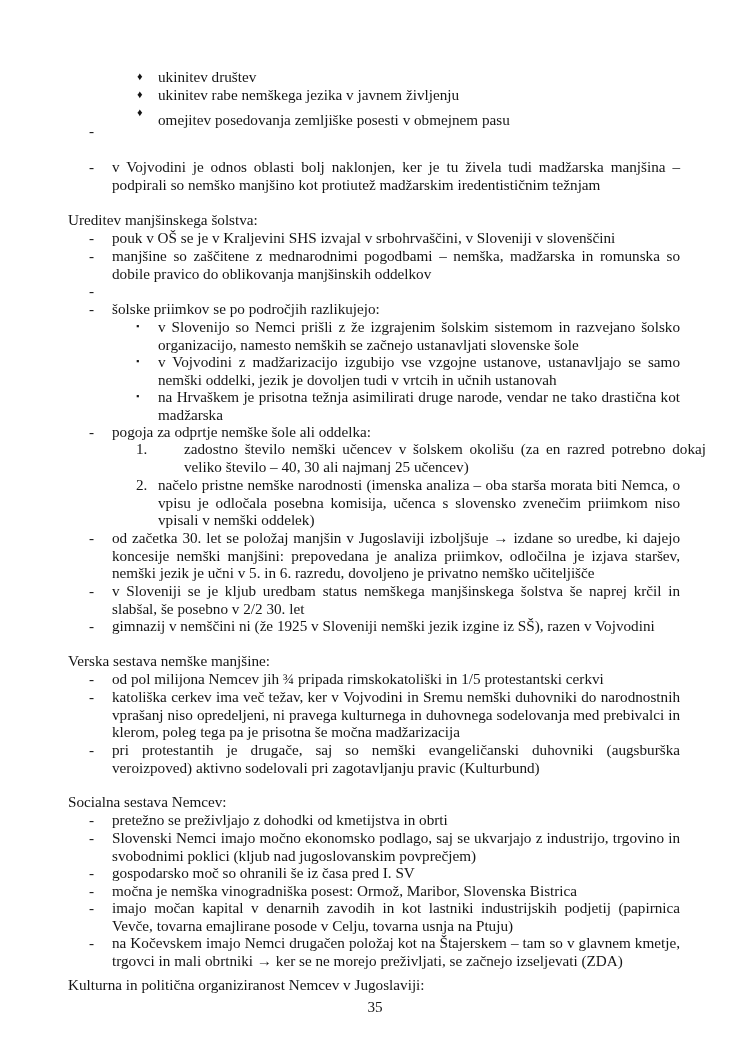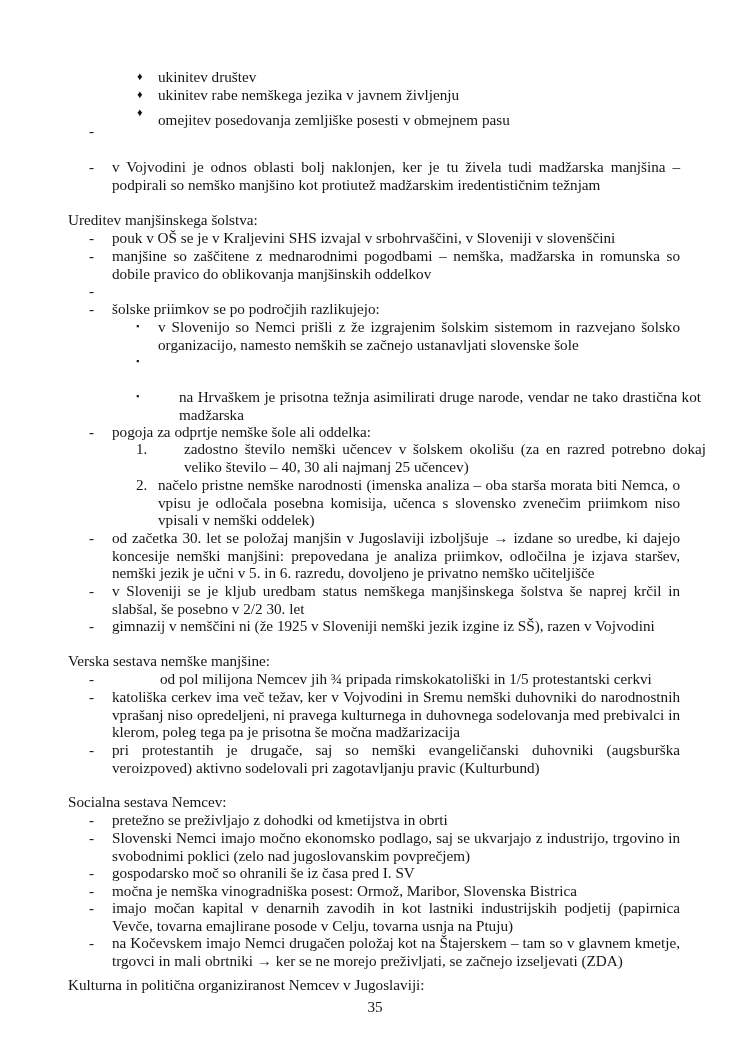--- a/index.html
+++ b/index.html
@@ -38,53 +38,54 @@
   <div class="line-block" style="left:112px; top:247px; width:568px;">manjšine so zaščitene z mednarodnimi pogodbami – nemška, madžarska in romunska so dobile pravico do oblikovanja manjšinskih oddelkov</div>
 
   <span class="marker" style="left:89px; top:282px;">-</span>
 
   <span class="marker" style="left:89px; top:300px;">-</span>
   <div class="line-block" style="left:112px; top:300px; width:568px;">šolske priimkov se po področjih razlikujejo:</div>
 
   <span class="marker square" style="left:136px; top:318px;">▪</span>
   <div class="line-block" style="left:158px; top:318px; width:522px;">v Slovenijo so Nemci prišli z že izgrajenim šolskim sistemom in razvejano šolsko organizacijo, namesto nemških se začnejo ustanavljati slovenske šole</div>
   <span class="marker square" style="left:136px; top:353px;">▪</span>
+  <div class="line-block" style="left:158px; top:353px; width:522px;">v Vojvodini z madžarizacijo izgubijo vse vzgojne ustanove, ustanavljajo se samo nemški oddelki, jezik je dovoljen tudi v vrtcih in učnih ustanovah</div>
   <span class="marker square" style="left:136px; top:388px;">▪</span>
-  <div class="line-block" style="left:158px; top:388px; width:522px;margin-left:21px;">na Hrvaškem je prisotna težnja asimilirati druge narode, vendar ne tako drastična kot madžarska</div>
+  <div class="line-block" style="left:158px; top:388px; width:522px;">na Hrvaškem je prisotna težnja asimilirati druge narode, vendar ne tako drastična kot madžarska</div>
 
   <span class="marker" style="left:89px; top:423px;">-</span>
   <div class="line-block" style="left:112px; top:423px; width:568px;">pogoja za odprtje nemške šole ali oddelka:</div>
 
   <span class="marker" style="left:136px; top:440px;">1.</span>
   <div class="line-block" style="left:158px; top:440px; width:522px;margin-left:26px;">zadostno število nemški učencev v šolskem okolišu (za en razred potrebno dokaj veliko število – 40, 30 ali najmanj 25 učencev)</div>
   <span class="marker" style="left:136px; top:476px;">2.</span>
   <div class="line-block" style="left:158px; top:476px; width:522px;">načelo pristne nemške narodnosti (imenska analiza – oba starša morata biti Nemca, o vpisu je odločala posebna komisija, učenca s slovensko zvenečim priimkom niso vpisali v nemški oddelek)</div>
 
   <span class="marker" style="left:89px; top:529px;">-</span>
   <div class="line-block" style="left:112px; top:529px; width:568px;">od začetka 30. let se položaj manjšin v Jugoslaviji izboljšuje → izdane so uredbe, ki dajejo koncesije nemški manjšini: prepovedana je analiza priimkov, odločilna je izjava staršev, nemški jezik je učni v 5. in 6. razredu, dovoljeno je privatno nemško učiteljišče</div>
 
   <span class="marker" style="left:89px; top:582px;">-</span>
   <div class="line-block" style="left:112px; top:582px; width:568px;">v Sloveniji se je kljub uredbam status nemškega manjšinskega šolstva še naprej krčil in slabšal, še posebno v 2/2 30. let</div>
 
   <span class="marker" style="left:89px; top:617px;">-</span>
   <div class="line-block" style="left:112px; top:617px; width:568px;">gimnazij v nemščini ni (že 1925 v Sloveniji nemški jezik izgine iz SŠ), razen v Vojvodini</div>
 
   <div class="heading" style="top:652px;">Verska sestava nemške manjšine:</div>
   <span class="marker" style="left:89px; top:670px;">-</span>
-  <div class="line-block" style="left:112px; top:670px; width:568px;margin-left:48px;">od pol milijona Nemcev jih ¾ pripada rimskokatoliški in 1/5 protestantski cerkvi</div>
+  <div class="line-block" style="left:112px; top:670px; width:568px;">od pol milijona Nemcev jih ¾ pripada rimskokatoliški in 1/5 protestantski cerkvi</div>
   <span class="marker" style="left:89px; top:688px;">-</span>
   <div class="line-block" style="left:112px; top:688px; width:568px;">katoliška cerkev ima več težav, ker v Vojvodini in Sremu nemški duhovniki do narodnostnih vprašanj niso opredeljeni, ni pravega kulturnega in duhovnega sodelovanja med prebivalci in klerom, poleg tega pa je prisotna še močna madžarizacija</div>
   <span class="marker" style="left:89px; top:741px;">-</span>
   <div class="line-block" style="left:112px; top:741px; width:568px;">pri protestantih je drugače, saj so nemški evangeličanski duhovniki (augsburška veroizpoved) aktivno sodelovali pri zagotavljanju pravic (Kulturbund)</div>
 
   <div class="heading" style="top:793px;">Socialna sestava Nemcev:</div>
   <span class="marker" style="left:89px; top:811px;">-</span>
   <div class="line-block" style="left:112px; top:811px; width:568px;">pretežno se preživljajo z dohodki od kmetijstva in obrti</div>
   <span class="marker" style="left:89px; top:829px;">-</span>
-  <div class="line-block" style="left:112px; top:829px; width:568px;">Slovenski Nemci imajo močno ekonomsko podlago, saj se ukvarjajo z industrijo, trgovino in svobodnimi poklici (zelo nad jugoslovanskim povprečjem)</div>
+  <div class="line-block" style="left:112px; top:829px; width:568px;">Slovenski Nemci imajo močno ekonomsko podlago, saj se ukvarjajo z industrijo, trgovino in svobodnimi poklici (kljub nad jugoslovanskim povprečjem)</div>
   <span class="marker" style="left:89px; top:864px;">-</span>
   <div class="line-block" style="left:112px; top:864px; width:568px;">gospodarsko moč so ohranili še iz časa pred I. SV</div>
   <span class="marker" style="left:89px; top:882px;">-</span>
   <div class="line-block" style="left:112px; top:882px; width:568px;">močna je nemška vinogradniška posest: Ormož, Maribor, Slovenska Bistrica</div>
   <span class="marker" style="left:89px; top:899px;">-</span>
   <div class="line-block" style="left:112px; top:899px; width:568px;">imajo močan kapital v denarnih zavodih in kot lastniki industrijskih podjetij (papirnica Vevče, tovarna emajlirane posode v Celju, tovarna usnja na Ptuju)</div>
   <span class="marker" style="left:89px; top:934px;">-</span>
   <div class="line-block" style="left:112px; top:934px; width:568px;">na Kočevskem imajo Nemci drugačen položaj kot na Štajerskem – tam so v glavnem kmetje, trgovci in mali obrtniki → ker se ne morejo preživljati, se začnejo izseljevati (ZDA)</div>
 
   <div class="heading" style="top:976px;">Kulturna in politična organiziranost Nemcev v Jugoslaviji:</div>

